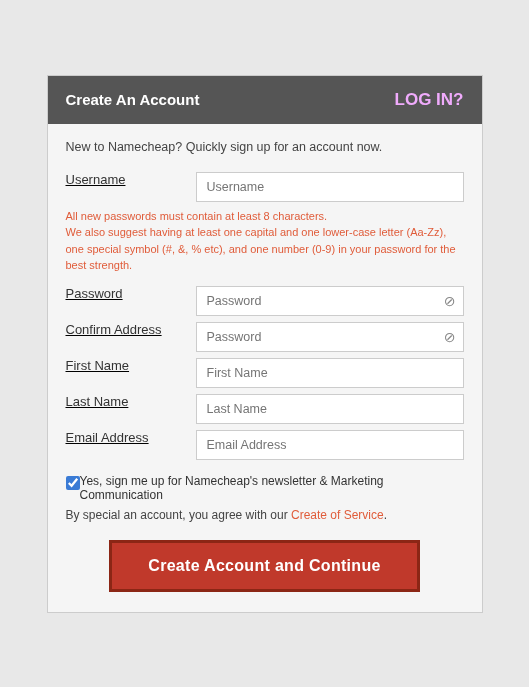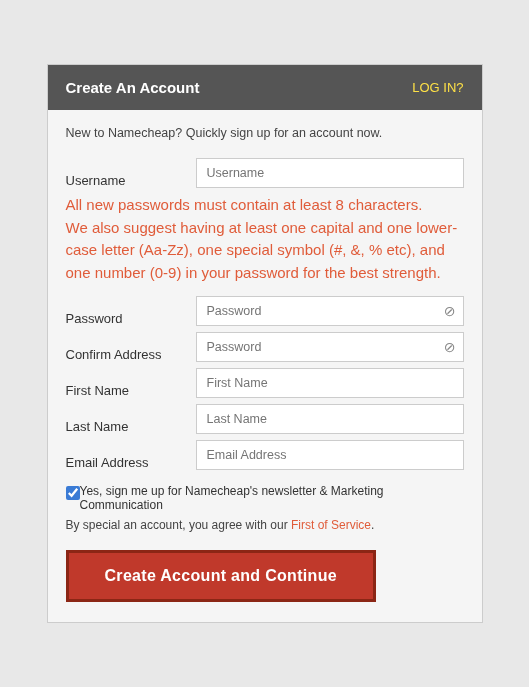--- a/index.html
+++ b/index.html
@@ -31,41 +31,42 @@
       align-items: center;
     }
 
     .card-header-title {
       color: #ffffff;
       font-size: 15px;
       font-weight: bold;
     }
 
     .card-header-login {
-      color: #fde047;
-      font-size: 13px;
-      font-weight: normal;
+      color: #f0abfc;
+      font-size: 17px;
+      font-weight: bold;
       cursor: pointer;
       text-decoration: none;
     }
 
     .card-body {
       padding: 16px 18px 20px 18px;
     }
 
     .intro-text {
       font-size: 12.5px;
       color: #444;
       margin-bottom: 18px;
     }
 
     .form-row {
       display: flex;
-      align-items: flex-end;
+      align-items: flex-start;
       margin-bottom: 6px;
+      text-decoration: underline;
     }
 
     .form-label {
       width: 130px;
       font-size: 13px;
       color: #333;
       font-weight: normal;
       flex-shrink: 0;
     }
 
@@ -88,21 +89,21 @@
       position: absolute;
       right: 8px;
       top: 50%;
       transform: translateY(-50%);
       color: #888;
       font-size: 14px;
       pointer-events: none;
     }
 
     .password-hint {
-      font-size: 15px;
+      font-size: 11px;
       color: #e05c3a;
       line-height: 1.5;
       margin-bottom: 12px;
     }
 
     .checkbox-row {
       display: flex;
       align-items: flex-start;
       margin: 14px 0 6px 0;
     }
@@ -126,20 +127,21 @@
       margin-bottom: 18px;
     }
 
     .tos-link {
       color: #e05c3a;
       text-decoration: none;
     }
 
     .submit-btn-wrap {
       display: flex;
+      justify-content: center;
     }
 
     .submit-btn {
       background: #c0392b;
       color: #fff;
       border: 3px solid #8b2615;
       padding: 14px 36px;
       font-size: 16px;
       font-weight: bold;
       cursor: pointer;
@@ -206,20 +208,20 @@
         <input class="form-input" type="email" placeholder="Email Address" style="">
       </div>
     </div>
 
     <div class="checkbox-row">
       <input type="checkbox" checked="" style="">
       <span class="checkbox-label">Yes, sign me up for Namecheap's newsletter &amp; Marketing Communication</span>
     </div>
 
     <p class="tos-text">
-      <span>By special an account, you agree with our </span><a class="tos-link" href="#">First of Service</a><span>.</span>
+      <span>By special an account, you agree with our </span><a class="tos-link" href="#">Create of Service</a><span>.</span>
     </p>
 
     <div class="submit-btn-wrap">
       <button class="submit-btn">Create Account and Continue</button>
     </div>
   </div>
 </div>
 
 </body></html>

